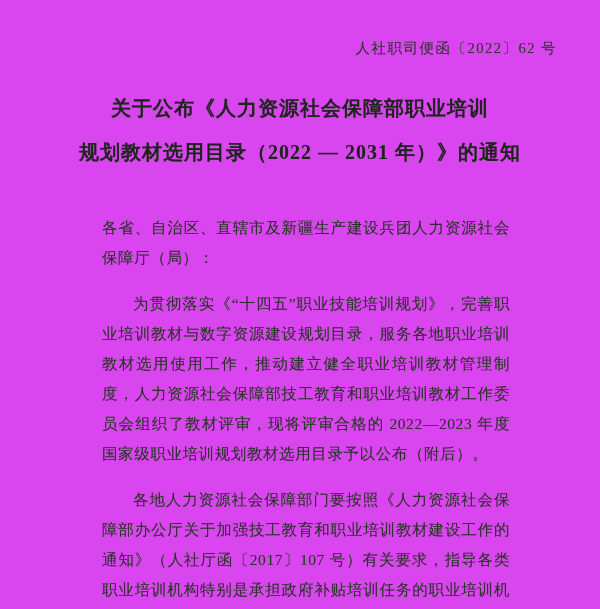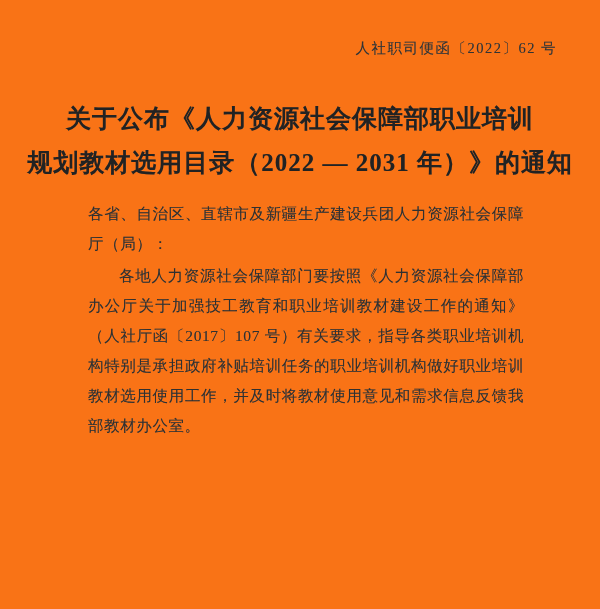--- a/index.html
+++ b/index.html
@@ -4,21 +4,21 @@
 <style>
   html, body {
     margin: 0;
     padding: 0;
     background: #ffffff;
   }
   .page {
     position: relative;
     width: 600px;
     height: 609px;
-    background: #f97316;
+    background: #d946ef;
     overflow: hidden;
     font-family: "Liberation Serif", "DejaVu Serif", serif;
     color: #2d2d2d;
   }
   
   .page * {
     text-shadow: 0 0 0.5px rgba(90,90,90,0.55);
   }
   .doc-number {
     position: absolute;
@@ -27,59 +27,60 @@
     font-size: 14.5px;
     letter-spacing: 1.5px;
     white-space: nowrap;
     color: #333333;
   }
   .title {
     position: absolute;
     top: 86px;
     left: 0;
     right: 0;
-    margin: 11px;
+    margin: 0;
     text-align: center;
-    font-size: 25px;
+    font-size: 20px;
     font-weight: bold;
     line-height: 44px;
     letter-spacing: 1px;
     color: #222222;
   }
   .title-line {
     display: block;
   }
   .body-block {
     position: absolute;
     top: 197px;
     left: 86px;
     width: 440px;
     font-size: 15.5px;
     line-height: 30px;
     letter-spacing: 0.6px;
     text-align: justify;
     color: #303030;
   }
   .body-block p {
-    margin: 2px;
+    margin: 16px;
   }
   .para {
     text-indent: 2em;
   }
 </style>
 </head>
 <body>
 
 <div class="page">
 
   <div class="doc-number">人社职司便函〔2022〕62 号</div>
 
   <h1 class="title">
     <span class="title-line">关于公布《人力资源社会保障部职业培训</span>
     <span class="title-line">规划教材选用目录（2022 — 2031 年）》的通知</span>
   </h1>
 
   <div class="body-block">
     <p class="salutation">各省、自治区、直辖市及新疆生产建设兵团人力资源社会保障厅（局）：</p>
+    <p class="para">为贯彻落实《“十四五”职业技能培训规划》，完善职业培训教材与数字资源建设规划目录，服务各地职业培训教材选用使用工作，推动建立健全职业培训教材管理制度，人力资源社会保障部技工教育和职业培训教材工作委员会组织了教材评审，现将评审合格的 2022—2023 年度国家级职业培训规划教材选用目录予以公布（附后）。</p>
     <p class="para">各地人力资源社会保障部门要按照《人力资源社会保障部办公厅关于加强技工教育和职业培训教材建设工作的通知》（人社厅函〔2017〕107 号）有关要求，指导各类职业培训机构特别是承担政府补贴培训任务的职业培训机构做好职业培训教材选用使用工作，并及时将教材使用意见和需求信息反馈我部教材办公室。</p>
   </div>
 
 </div>
 
 </body></html>

